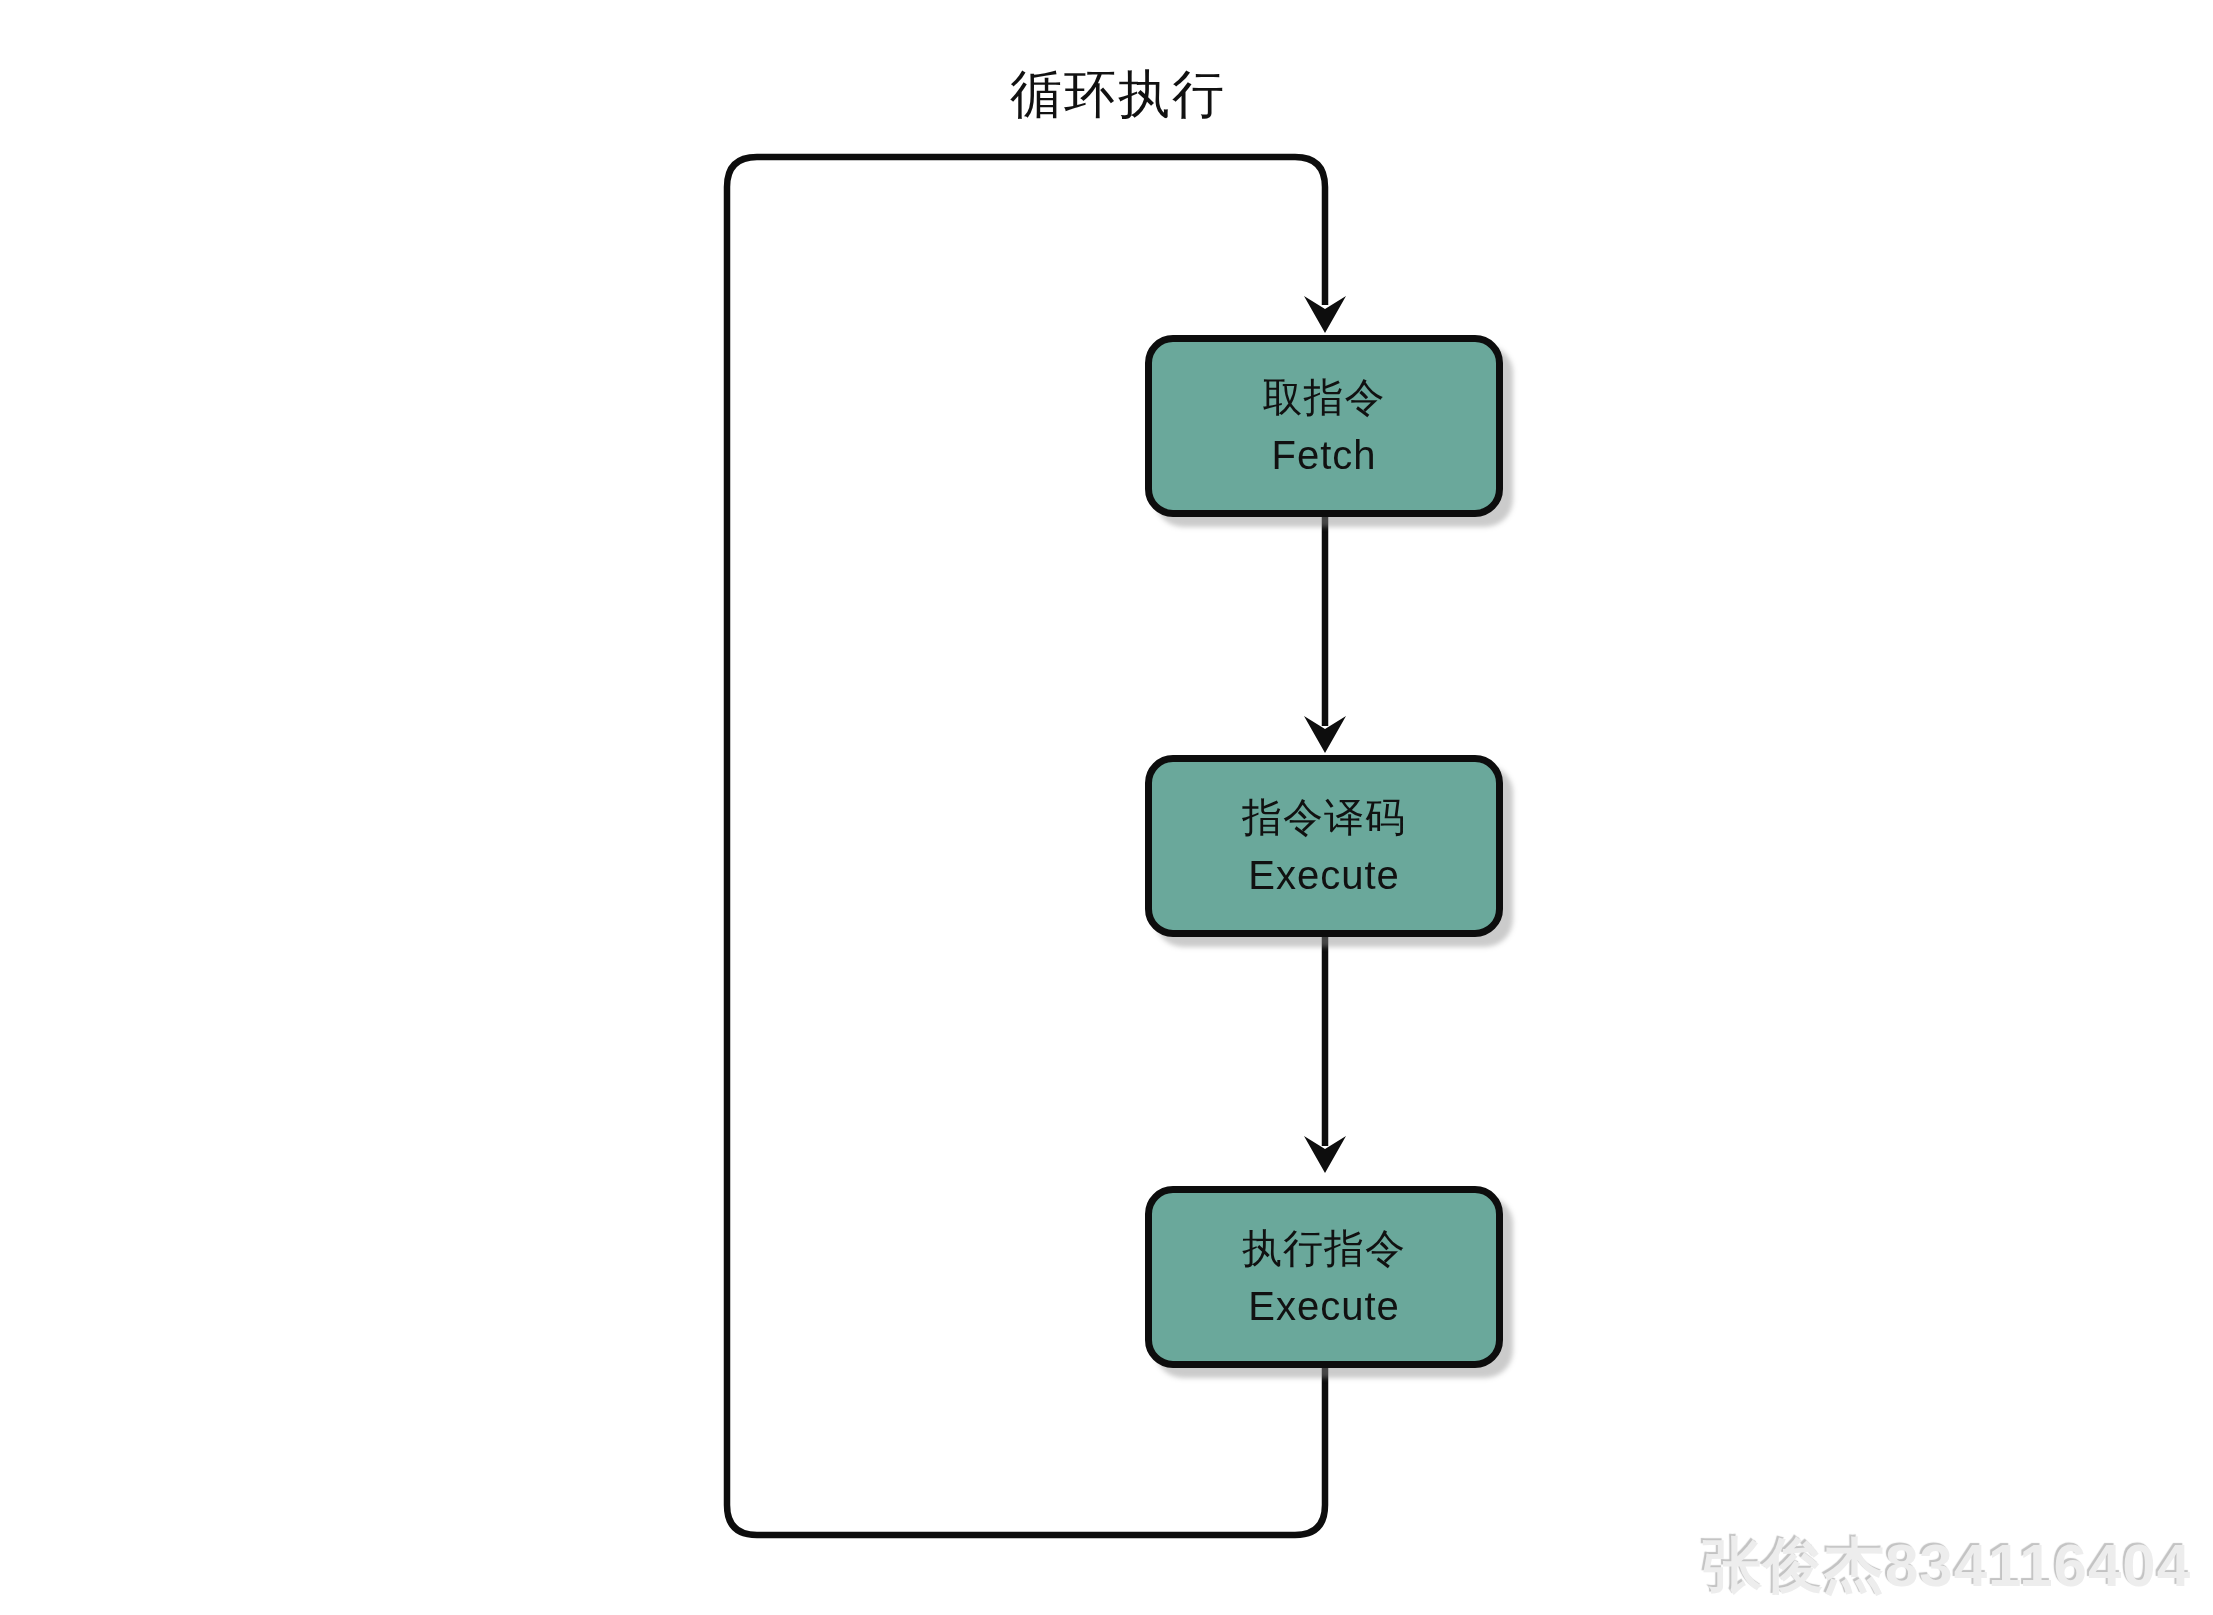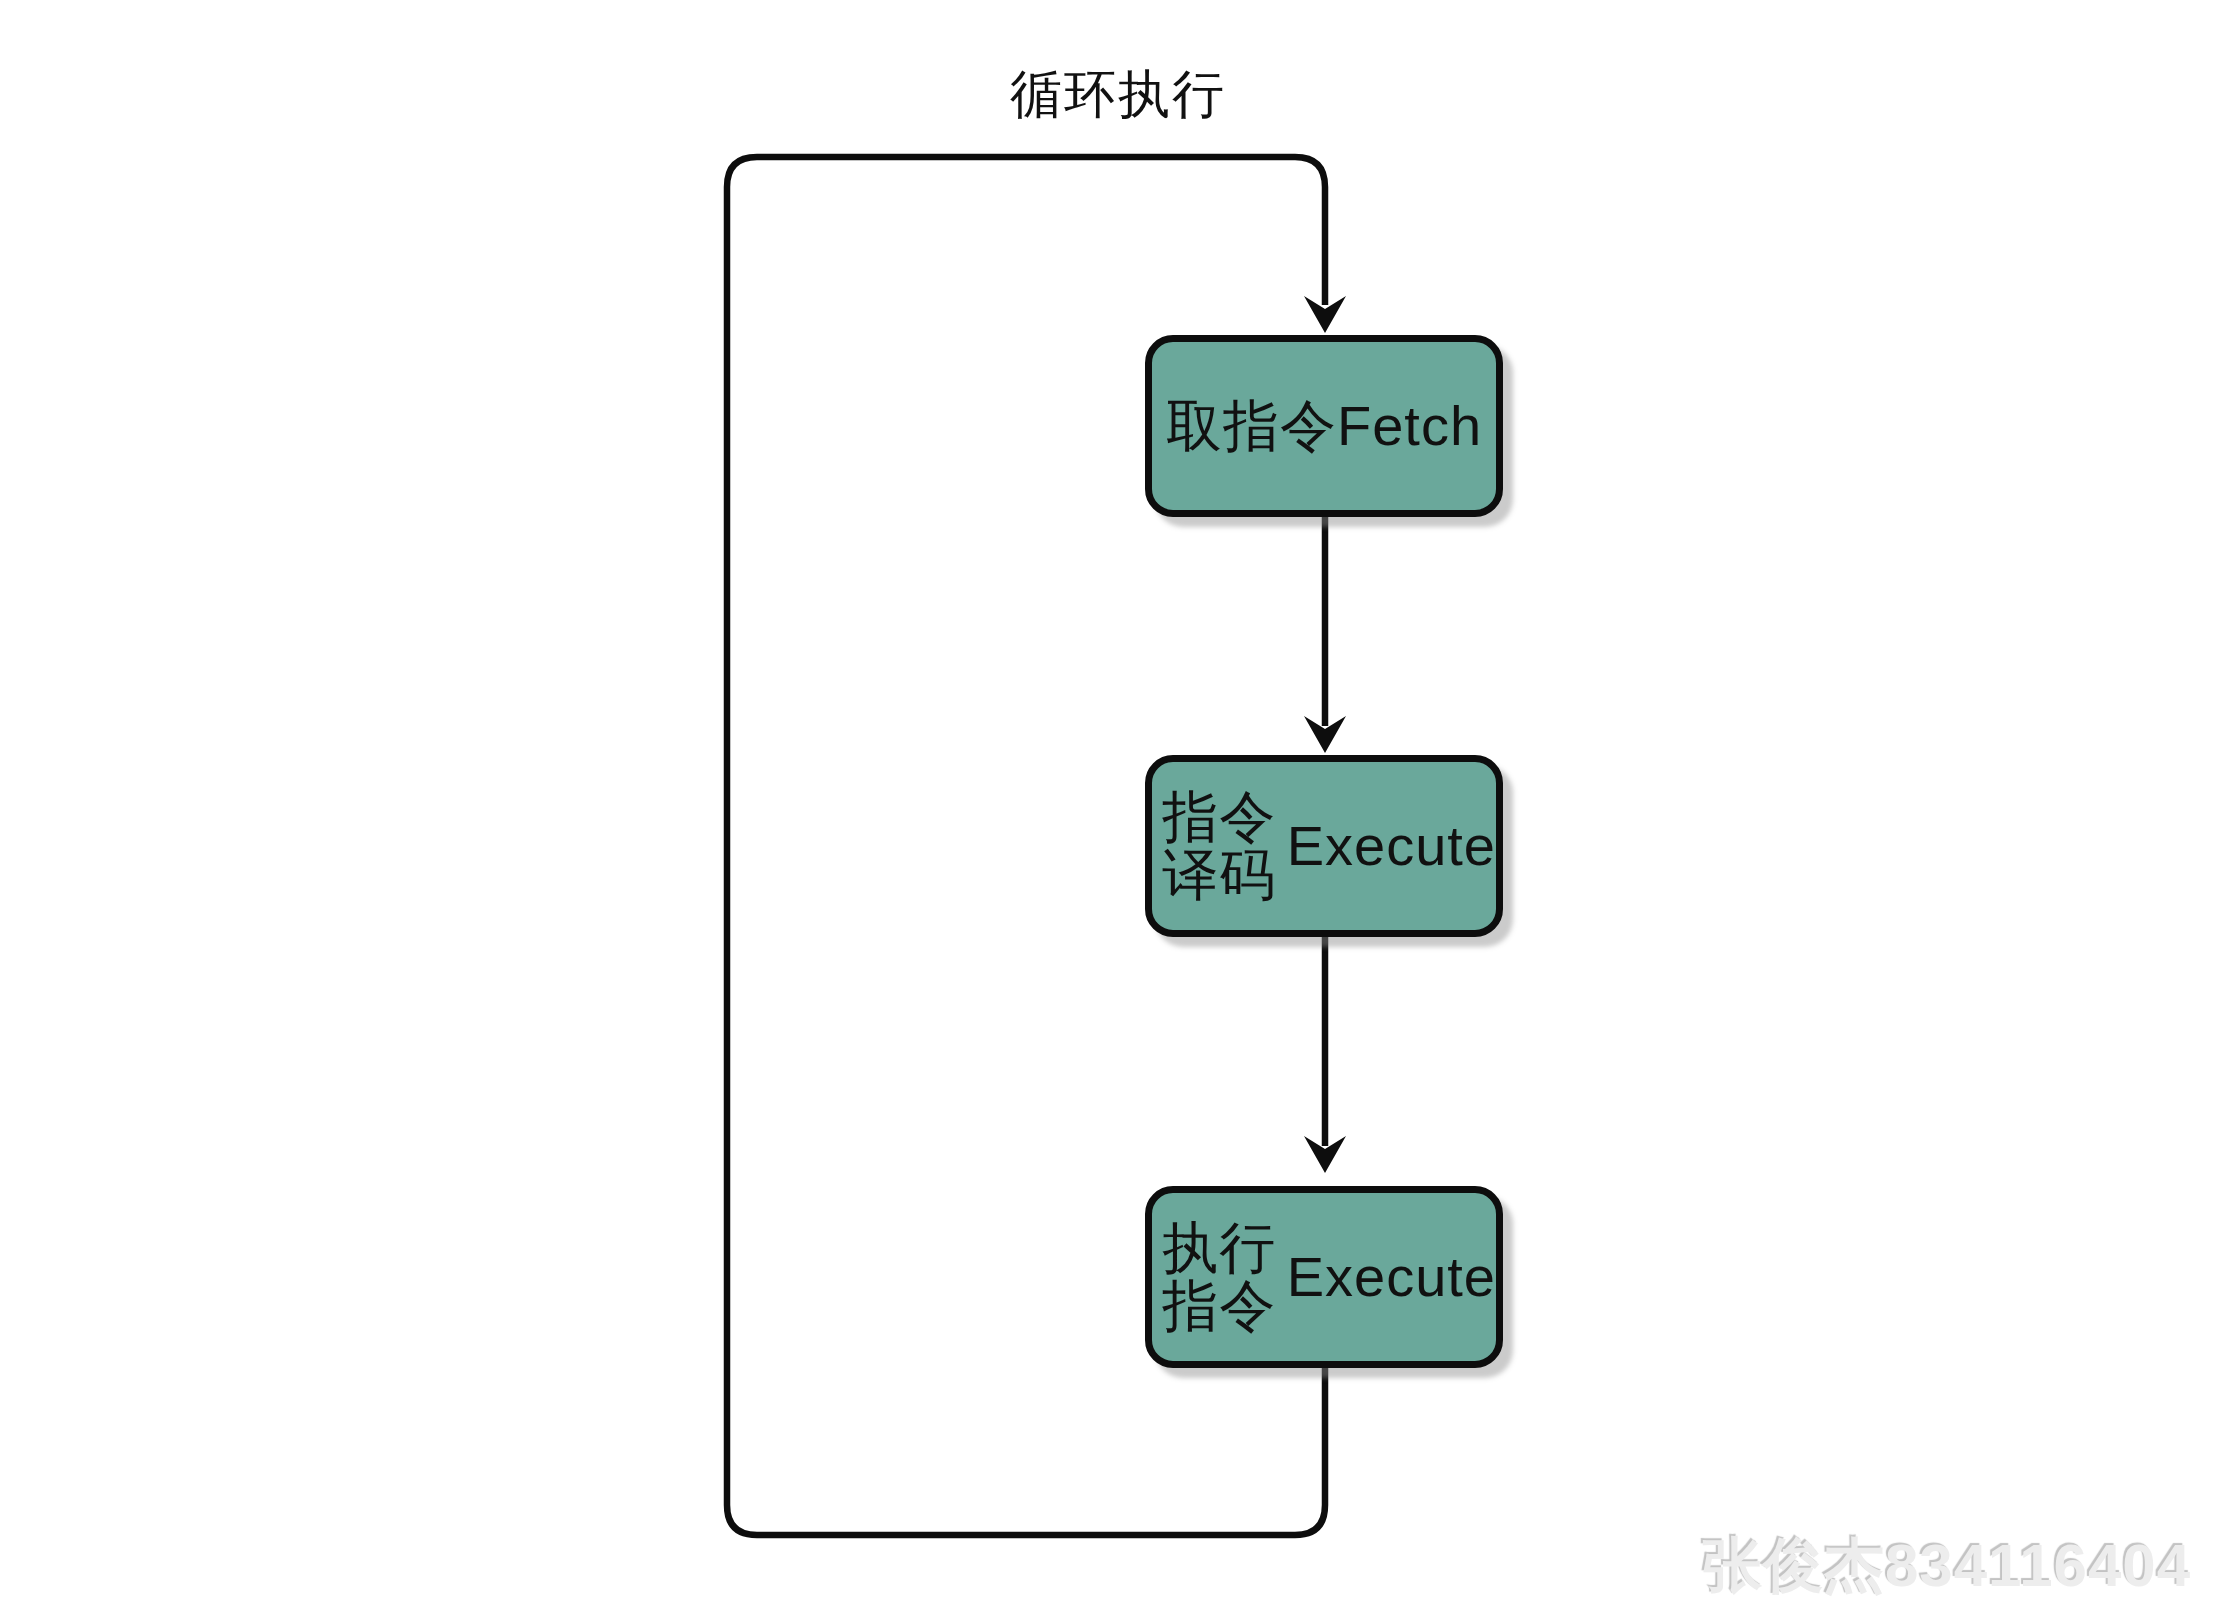--- a/index.html
+++ b/index.html
@@ -44,26 +44,26 @@
   .arrow-head { fill: var(--line); stroke: none; }
   .flow-node {
     position: absolute;
     left: 1145px;
     width: 358px; height: 182px;
     background: var(--node-fill);
     border: 7px solid var(--line);
     border-radius: 28px;
     box-shadow: 10px 10px 5px rgba(140,140,140,0.45);
     display: flex;
-    flex-direction: row;
+    flex-direction: column;
     align-items: center;
     justify-content: center;
     text-align: center;
     color: var(--node-text);
-    font-size: 56px;
+    font-size: 40px;
     line-height: 58px;
     letter-spacing: 1px;
   }
   .node-fetch   { top: 335px; }
   .node-decode  { top: 755px; }
   .node-execute { top: 1175px; margin-top: 11px; }
   .watermark {
     position: absolute;
     right: 22px; bottom: 8px;
     font-size: 60px;

